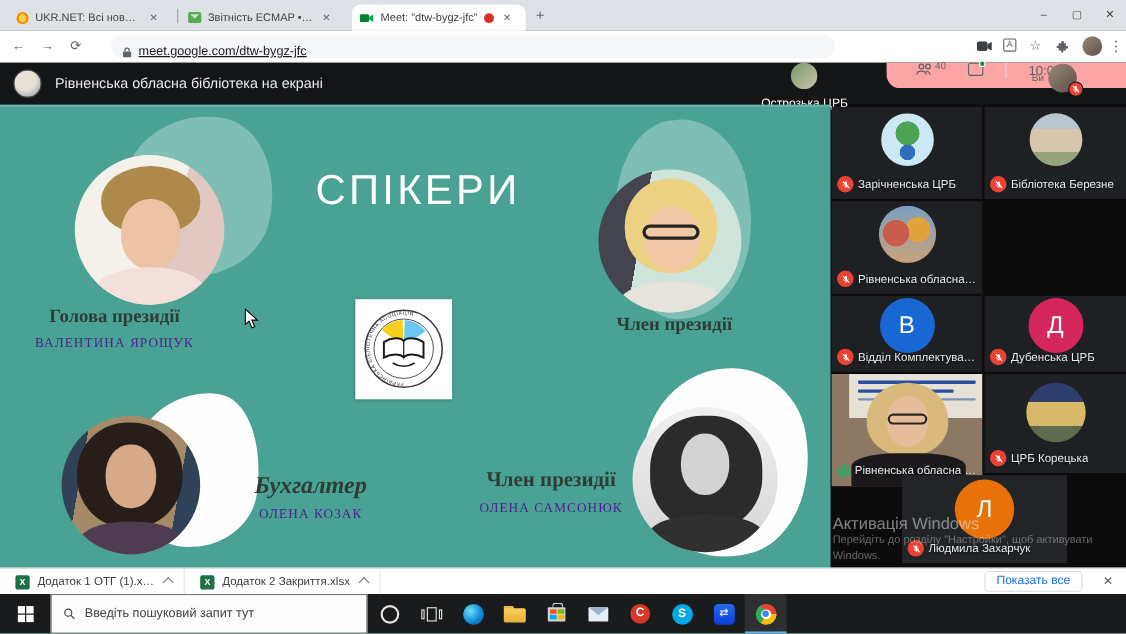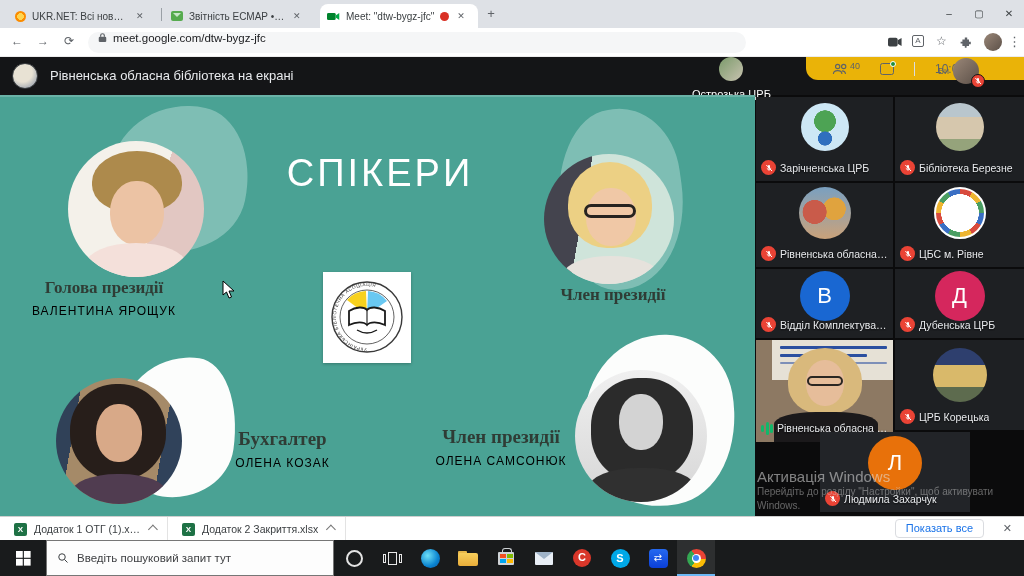--- a/index.html
+++ b/index.html
@@ -17,35 +17,35 @@
   .fav-sun { width:11px; height:11px; border-radius:50%; background:radial-gradient(circle at 50% 50%, #ffd54f 0 45%, #fb8c00 46% 100%); flex:0 0 auto; }
   .fav-mail { width:12px; height:10px; background:#56ab4f; border-radius:2px; position:relative; flex:0 0 auto; }
   .fav-mail::after { content:""; position:absolute; left:2px; top:2px; width:8px; height:4px; border-left:4px solid transparent; border-right:4px solid transparent; border-top:4px solid #c8e6c9; width:0; }
   .rec-dot { width:9px; height:9px; border-radius:50%; background:#d93025; flex:0 0 auto; }
   .newtab { position:absolute; left:482px; top:5px; width:18px; height:18px; text-align:center; line-height:17px; font-size:13px; color:#5f6368; }
   .winctl { position:absolute; top:0; width:30px; height:28px; text-align:center; line-height:28px; font-size:10px; color:#3c4043; }
 
   
   .addressbar { position:absolute; left:0; top:28px; width:1024px; height:29px; background:#fff; border-bottom:1px solid #ececec; }
   .nav-ic { position:absolute; top:6px; font-size:12px; color:#5f6368; width:18px; text-align:center; }
-  .omnibox { position:absolute; left:88px; top:4px; width:658px; height:21px; background:#f5f6f7; border-radius:11px; display:flex; align-items:flex-start; gap:6px; padding-left:10px; }
+  .omnibox { position:absolute; left:101px; top:4px; width:658px; height:21px; background:#f5f6f7; border-radius:11px; display:flex; align-items:flex-end; gap:6px; padding-left:10px;text-decoration:underline; }
   .url { font-size:11.5px; color:#202124; }
   .bar-ic { position:absolute; top:7px; color:#5f6368; font-size:12px; }
   .translate-box { width:12px; height:12px; border:1.4px solid #5f6368; border-radius:2px; font-size:8px; color:#5f6368; text-align:center; line-height:10px; }
   .mini-avatar { width:18px; height:18px; border-radius:50%; background:linear-gradient(135deg,#9a8778,#5c5048); }
 
   
   .meet-header { position:absolute; left:0; top:57px; width:1024px; height:38px; background:#141517; }
   .mh-avatar { position:absolute; left:12px; top:6px; width:26px; height:26px; border-radius:50%; background:radial-gradient(circle at 40% 35%, #e8e2d4 0 45%, #7d8aa0 100%); border:1.5px solid #3c4043; }
   .mh-title { position:absolute; left:50px; top:11px; font-size:13px; color:#e8eaed; }
   .pinned { position:absolute; left:692px; top:0; height:38px; display:flex; align-items:center; gap:7px;flex-direction:column; }
   .pinned .pv { width:24px; height:24px; border-radius:50%; background:linear-gradient(135deg,#7a9a6a,#c8c2b0); flex:0 0 auto; }
   .pinned .pl1 { font-size:11px; color:#fff; line-height:1.25; }
   .pinned .pl2 { font-size:10px; color:#bdc1c6; line-height:1.25; }
-  .meet-toolbar { position:absolute; left:806px; top:0; width:218px; height:23px; background:#eab308; border-bottom-left-radius:12px; display:flex; align-items:center; gap:20px; padding-left:26px; }
+  .meet-toolbar { position:absolute; left:806px; top:0; width:218px; height:23px; background:#fca5a5; border-bottom-left-radius:12px; display:flex; gap:20px; padding-left:26px; }
   .ppl { display:flex; align-items:flex-start; gap:1px; }
   .ppl-count { font-size:9px; color:#5f6368; margin-top:-2px; }
   .chat-ic { position:relative; width:14px; height:12px; border:1.6px solid #5f6368; border-radius:2.5px; }
   .chat-dot { position:absolute; right:-3px; top:-3px; width:6px; height:6px; border-radius:50%; background:#1e8e3e; border:1px solid #fff; }
   .tb-divider { width:1px; height:14px; background:#dadce0; }
   .clock { font-size:12px; color:#5f6368; }
   .you { position:absolute; left:938px; top:1px; display:flex; align-items:flex-start; gap:4px; }
   .you-label { font-size:9px; color:#5f6368; margin-top:8px; }
   .you-av { position:relative; width:26px; height:26px; border-radius:50%; background:linear-gradient(135deg,#9a8778,#5c5048); }
   .badge { width:14px; height:14px; border-radius:50%; background:#ea4335; display:flex; align-items:center; justify-content:center; flex:0 0 auto; }
@@ -74,21 +74,21 @@
   .p3 { left:56px; top:283px; width:126px; height:126px; background:linear-gradient(100deg,#304158 18%,#a58a68 18% 80%,#30425a 80%); }
   .p3 .hair { left:14px; top:6px; width:96px; height:96px; background:#271e1a; border-radius:48%; }
   .p3 .face { left:40px; top:26px; width:46px; height:58px; background:#d8a988; border-radius:48%; }
   .p3 .torso { left:16px; bottom:-8px; width:94px; height:38px; background:#503c50; border-radius:48% 48% 0 0; }
   .p4 { left:575px; top:275px; width:132px; height:132px; background:linear-gradient(#f0f0f0,#d6d6d6); }
   .p4 .hair { left:16px; top:8px; width:102px; height:104px; background:#2b2b2b; border-radius:46%; }
   .p4 .face { left:44px; top:24px; width:44px; height:56px; background:#d3d3d3; border-radius:48%; }
   .p4 .torso { left:14px; bottom:-8px; width:106px; height:42px; background:#303030; border-radius:46% 46% 0 0; }
   .sp-block { position:absolute; text-align:center; }
   .sp-role { font-family:"Liberation Serif", serif; font-weight:bold; font-size:17px; color:#2f3c35; }
-  .sp-name { margin-top:6px; font-size:12px; letter-spacing:1px; color:#000000; }
+  .sp-name { margin-top:6px; font-size:12px; letter-spacing:1px; color:#4c1d95;font-family:Liberation Serif, serif; }
   .tb1 { left:18px;  top:183px; width:172px; }
   .tb2 { left:518px; top:190px; width:190px; }
   .tb3 { left:210px; top:333px; width:145px; }
   .tb4 { left:422px; top:331px; width:158px; }
   .logo-card { position:absolute; left:323px; top:177px; width:88px; height:91px; background:#fff; box-shadow:0 1px 3px rgba(0,0,0,.25); }
 
   
   .tile { position:absolute; background:#1e2023; overflow:hidden; }
   .t1 { left:756px; top:97px;  width:137px; height:84px; }
   .t2 { left:895px; top:97px;  width:129px; height:84px; }
@@ -306,21 +306,21 @@
       </div>
 
     <div class="sp-block tb1">
       <div class="sp-role">Голова президії</div>
       <div class="sp-name">ВАЛЕНТИНА ЯРОЩУК</div>
     </div>
     <div class="sp-block tb2">
       <div class="sp-role">Член президії</div>
     </div>
     <div class="sp-block tb3">
-      <div class="sp-role" style="font-size:19px;">Бухгалтер</div>
+      <div class="sp-role" style="font-size:22px;font-style:italic;">Бухгалтер</div>
       <div class="sp-name">ОЛЕНА КОЗАК</div>
     </div>
     <div class="sp-block tb4">
       <div class="sp-role" style="font-size:19px;">Член президії</div>
       <div class="sp-name">ОЛЕНА САМСОНЮК</div>
     </div>
 
     <div class="logo-card">
       <svg width="88" height="91" viewBox="0 0 88 91">
         <circle cx="44" cy="45" r="35" fill="#fff" stroke="#3a3a3a" stroke-width="1.4"></circle>
@@ -371,32 +371,20 @@
     <div class="lbl">
         <span class="badge" style="width:15px;height:15px;">
           <svg width="8" height="8" viewBox="0 0 24 24">
             <path fill="#fff" d="M12 14a3 3 0 0 0 3-3V6a3 3 0 0 0-6 0v5a3 3 0 0 0 3 3zm5-3a5 5 0 0 1-10 0H5a7 7 0 0 0 6 6.9V21h2v-3.1A7 7 0 0 0 19 11h-2z"></path>
             <line x1="4" y1="3" x2="21" y2="21" stroke="#fff" stroke-width="3"></line>
           </svg>
         </span>
         <span>Рівненська обласна бі...</span>
       </div>
   </div>
-  <div class="tile t4">
-    <div class="av av-cbs"></div>
-    <div class="lbl">
-        <span class="badge" style="width:15px;height:15px;">
-          <svg width="8" height="8" viewBox="0 0 24 24">
-            <path fill="#fff" d="M12 14a3 3 0 0 0 3-3V6a3 3 0 0 0-6 0v5a3 3 0 0 0 3 3zm5-3a5 5 0 0 1-10 0H5a7 7 0 0 0 6 6.9V21h2v-3.1A7 7 0 0 0 19 11h-2z"></path>
-            <line x1="4" y1="3" x2="21" y2="21" stroke="#fff" stroke-width="3"></line>
-          </svg>
-        </span>
-        <span>ЦБС м. Рівне</span>
-      </div>
-  </div>
   <div class="tile t5">
     <div class="av av-vid av-letter">В</div>
     <div class="lbl">
         <span class="badge" style="width:15px;height:15px;">
           <svg width="8" height="8" viewBox="0 0 24 24">
             <path fill="#fff" d="M12 14a3 3 0 0 0 3-3V6a3 3 0 0 0-6 0v5a3 3 0 0 0 3 3zm5-3a5 5 0 0 1-10 0H5a7 7 0 0 0 6 6.9V21h2v-3.1A7 7 0 0 0 19 11h-2z"></path>
             <line x1="4" y1="3" x2="21" y2="21" stroke="#fff" stroke-width="3"></line>
           </svg>
         </span>
         <span>Відділ Комплектування</span>

